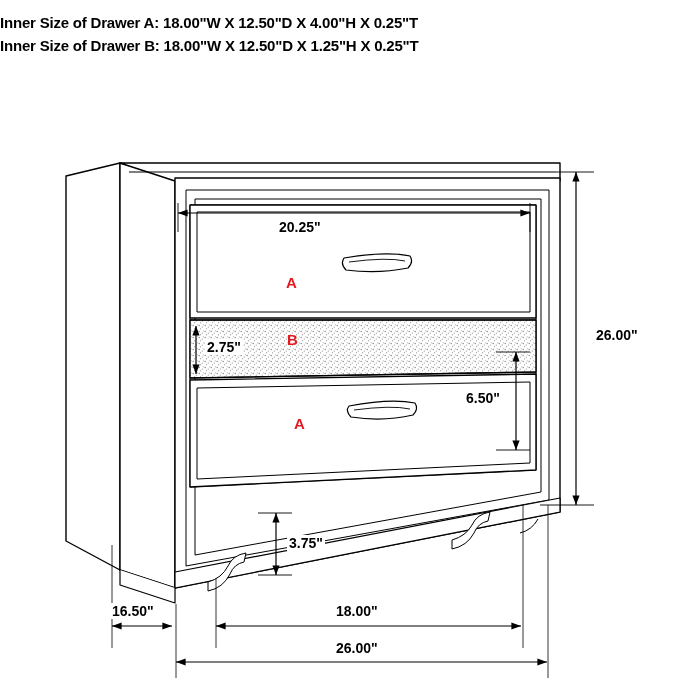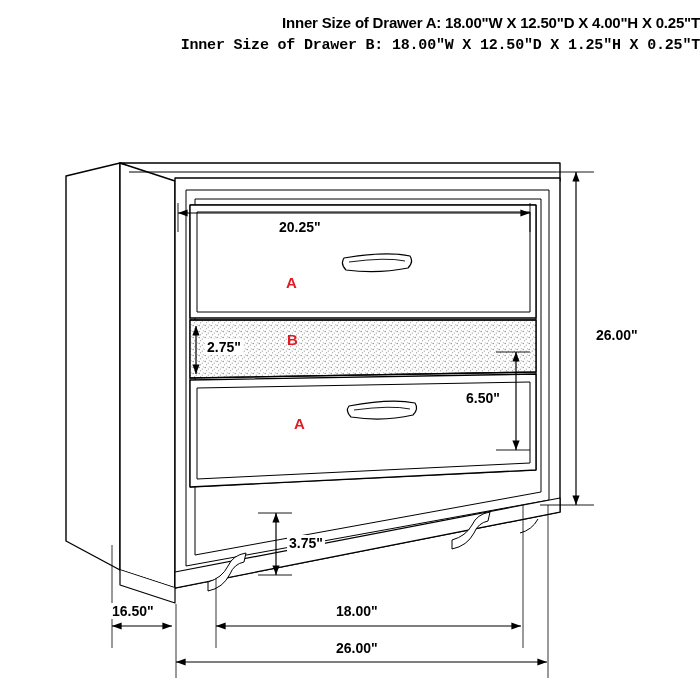--- a/index.html
+++ b/index.html
@@ -16,28 +16,28 @@
   }
   #root {
     position: relative;
     width: 700px;
     height: 700px;
   }
   .hdr {
     position: absolute;
     left: 0;
     width: 700px;
-    text-align: right;
+    text-align: left;
     font-weight: bold;
     font-size: 15px;
     letter-spacing: -0.2px;
     white-space: nowrap;
   }
   #hdr1 { top: 14px; }
-  #hdr2 { top: 37px; font-family: Liberation Mono, monospace; }
+  #hdr2 { top: 37px; }
 
   svg#drawing {
     position: absolute;
     left: 0;
     top: 0;
   }
   .dimlabel {
     position: absolute;
     font-weight: bold;
     font-size: 14px;

